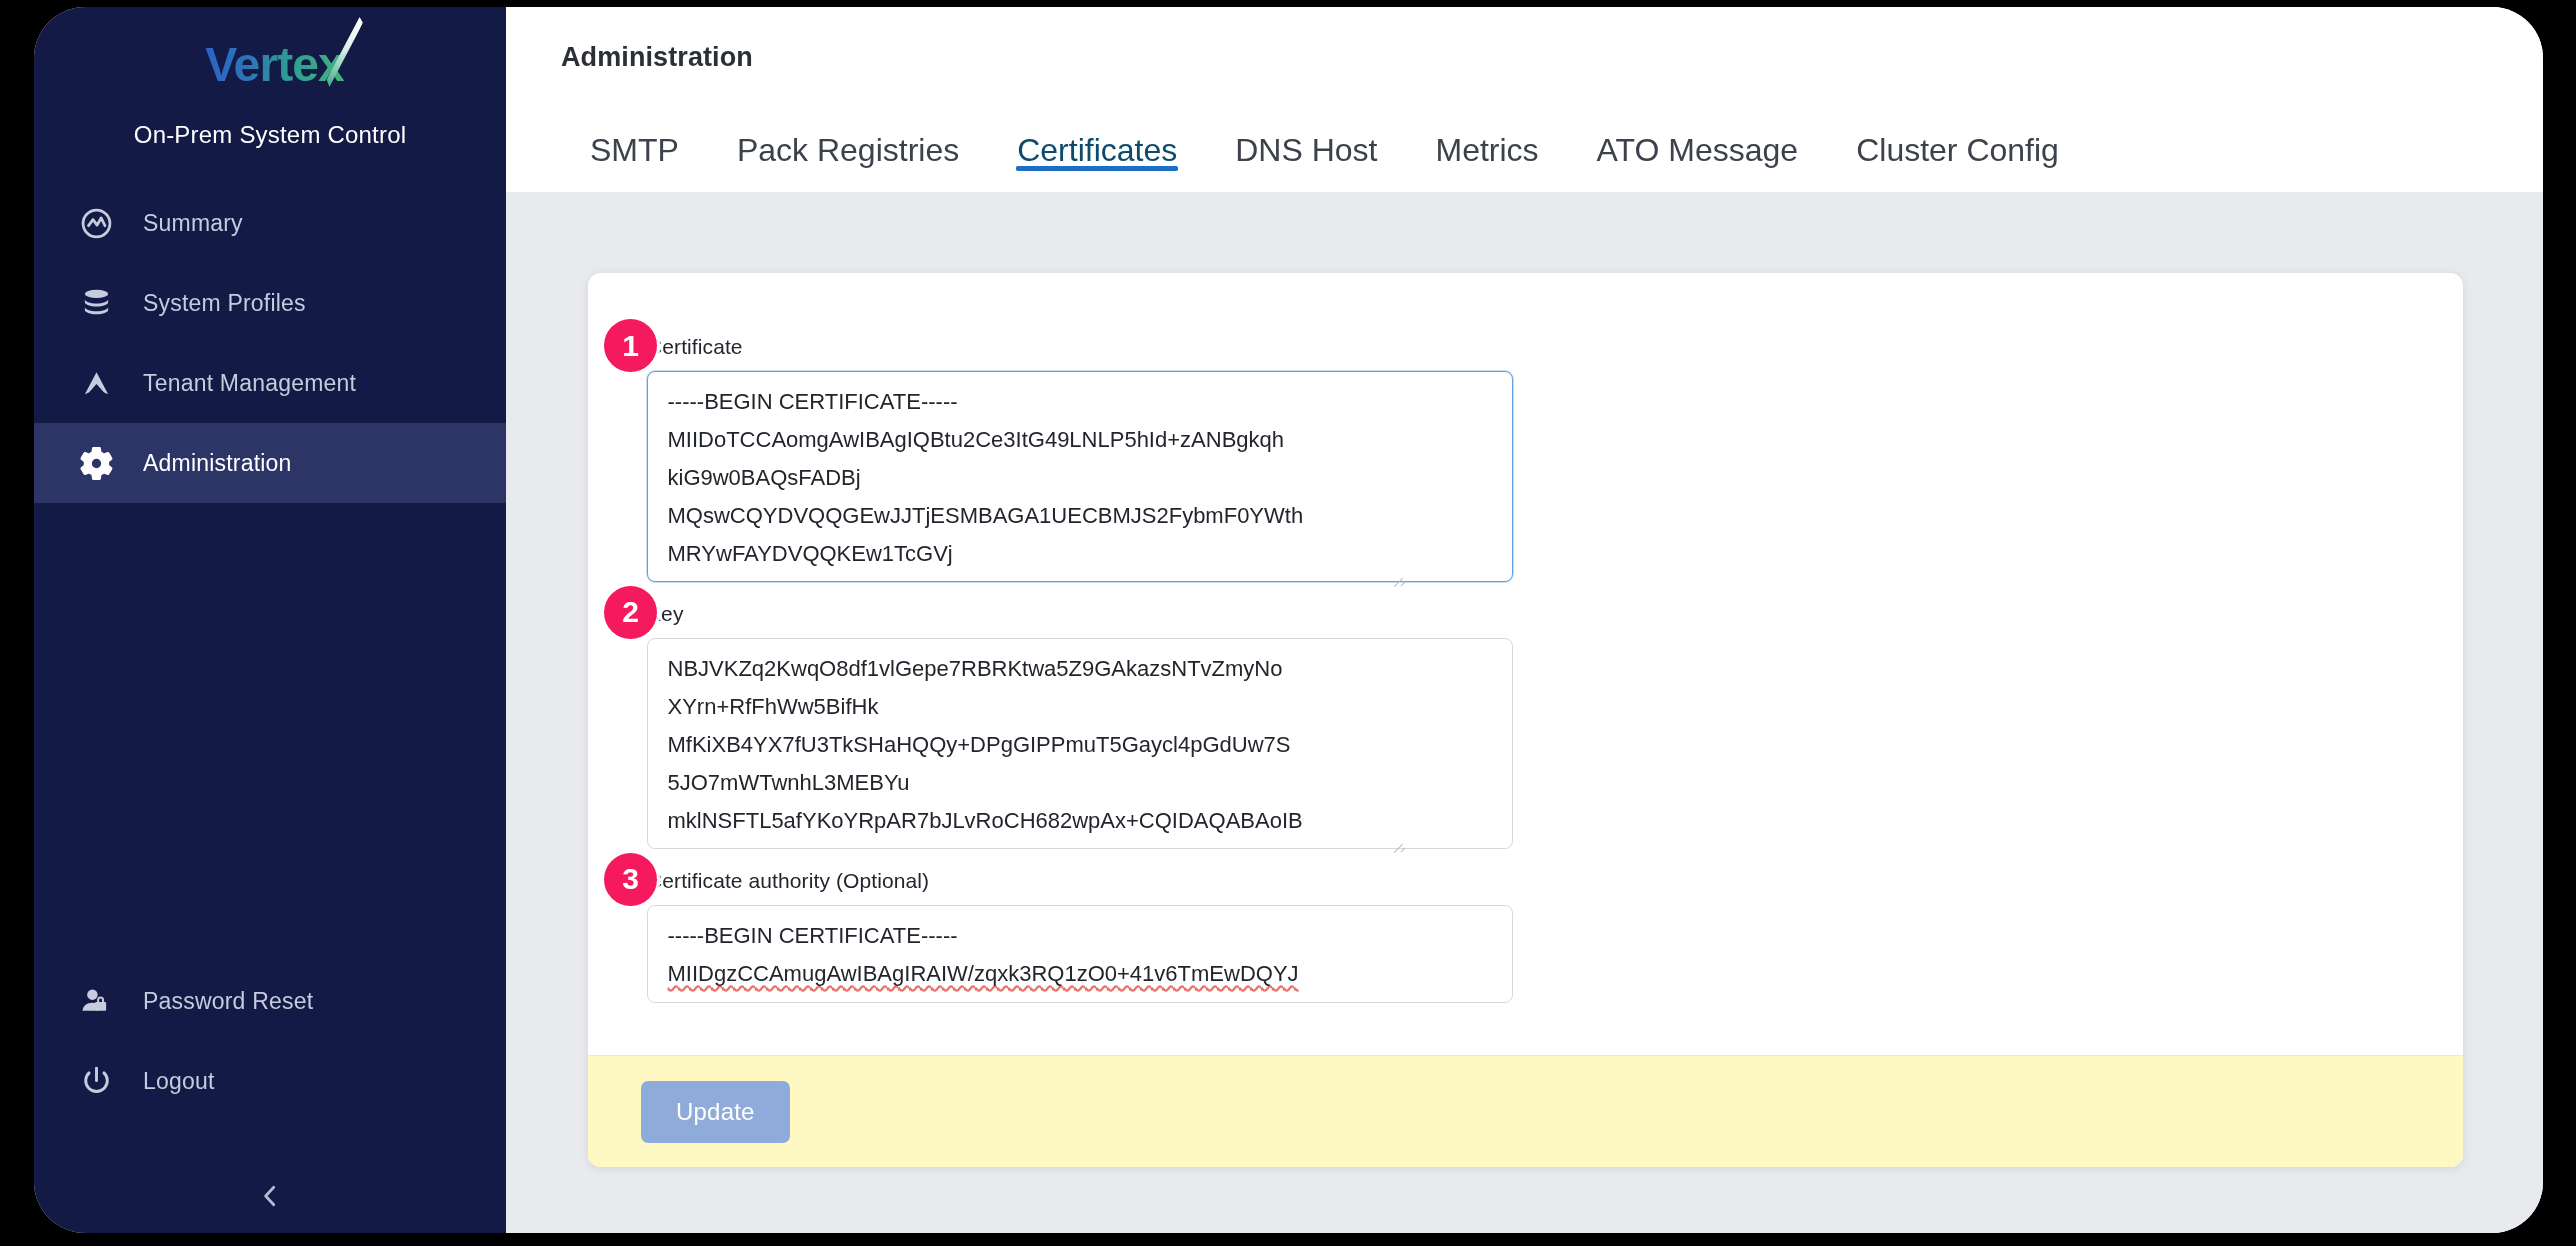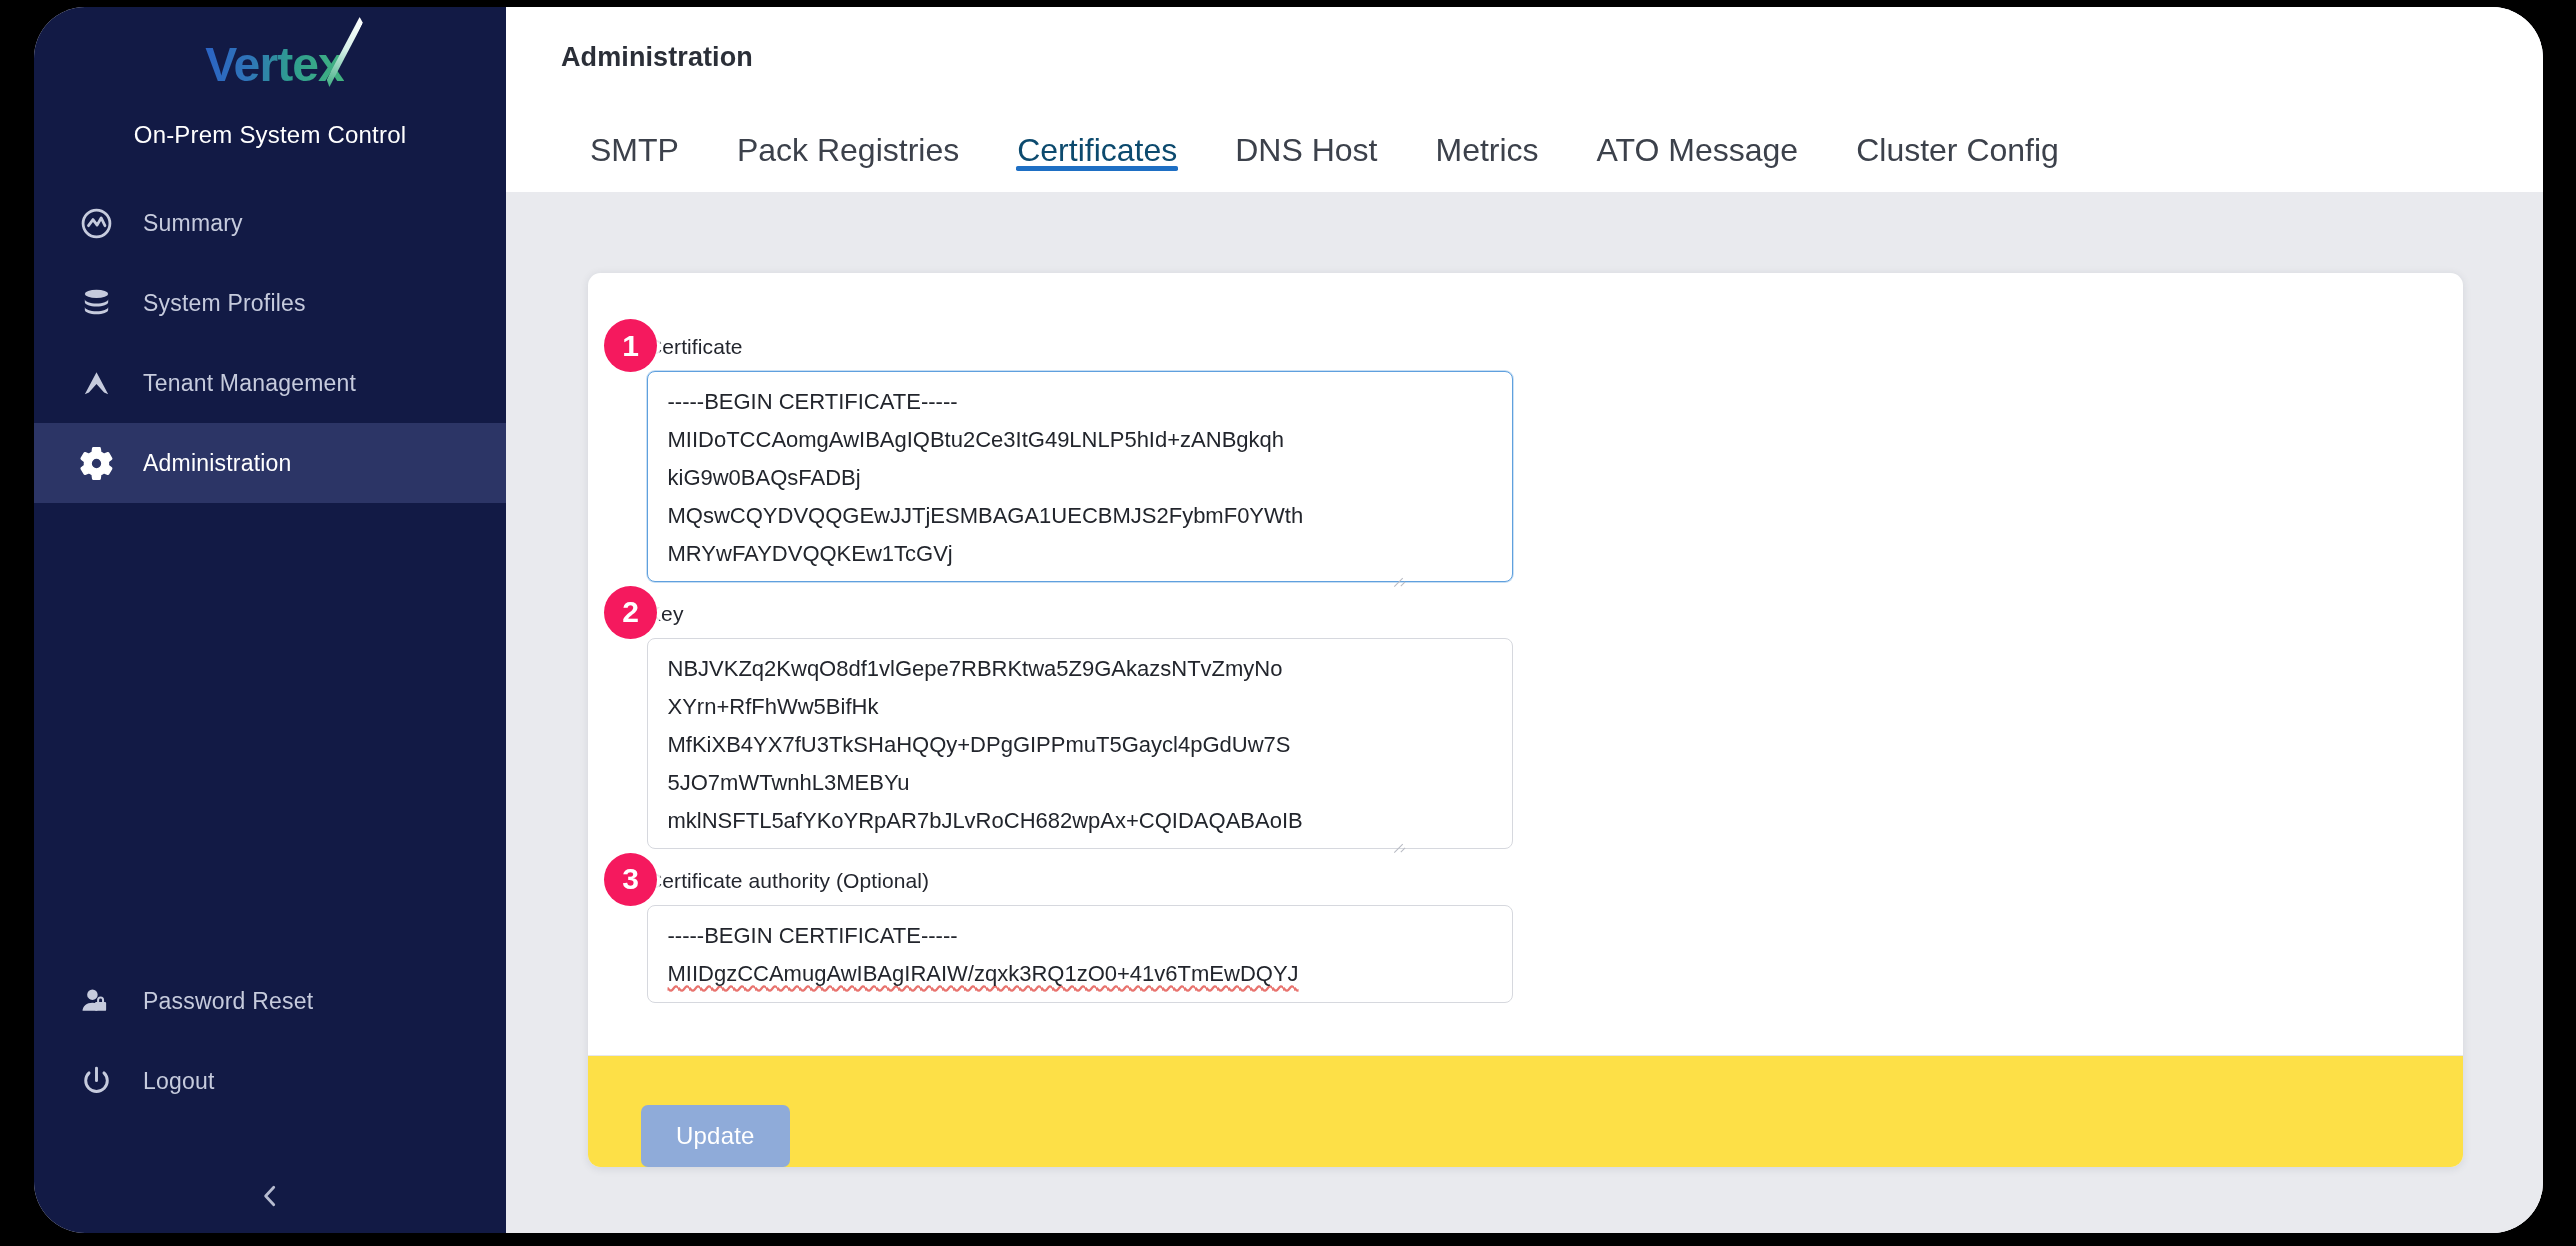--- a/index.html
+++ b/index.html
@@ -294,24 +294,24 @@
   .squiggle {
     text-decoration: underline wavy #e8736e;
     text-decoration-skip-ink: none;
     text-underline-offset: 4.4px;
   }
 
   #card-footer {
     position: absolute;
     left: 0; right: 0; bottom: 0;
     height: 112px;
-    background: #fde047;
+    background: #fef9c3;
     border-top: 0.9px solid #e6e7eb;
     display: flex;
-    align-items: flex-end;
+    align-items: center;
     padding-left: 53px;
   }
 
   #update-button {
     background: #8fabd9;
     color: #ffffff;
     border: none;
     border-radius: 7px;
     font-size: 24px;
     font-family: "Liberation Sans", sans-serif;

